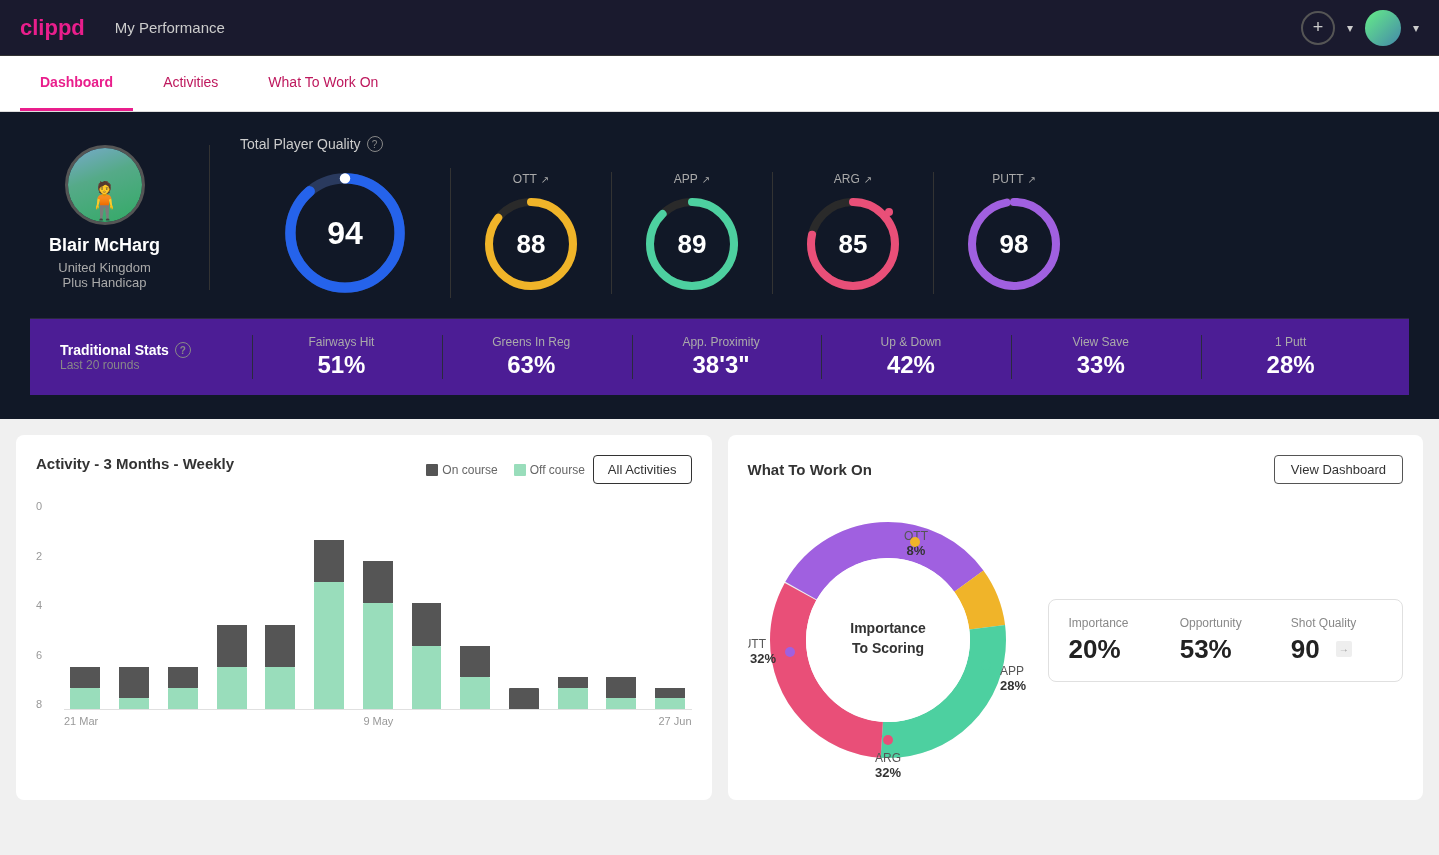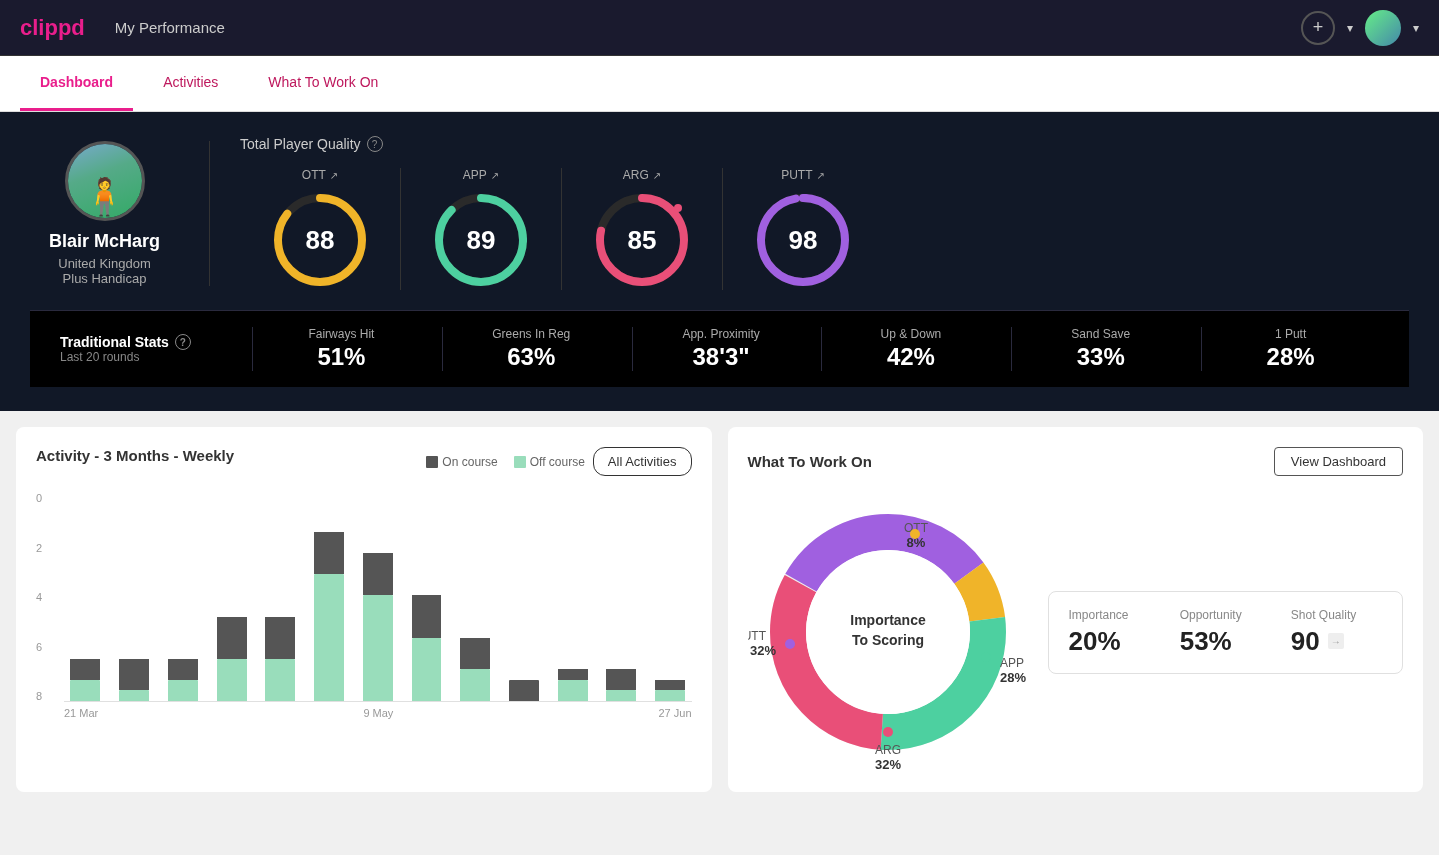--- a/index.html
+++ b/index.html
@@ -127,21 +127,21 @@
       position: absolute; top: 50%; left: 50%;
       transform: translate(-50%, -50%);
       font-size: 26px; font-weight: bold; color: #fff;
     }
     .main-gauge { min-width: 160px; padding: 0 40px; }
     .main-gauge .gauge-container { width: 130px; height: 130px; }
     .main-gauge .gauge-value { font-size: 32px; }
 
     
     .stats-row {
-      background: #000000;
+      background: #4c1d95;
       border-top: 1px solid #2a2a3e;
       padding: 16px 30px;
       display: flex;
       align-items: center;
       gap: 12px;
     }
     .stats-label {
       min-width: 180px;
       padding-right: 30px;
     }
@@ -179,21 +179,21 @@
       margin-bottom: 16px;
     }
     .card-title { font-size: 15px; font-weight: 600; color: #333; }
     .legend {
       display: flex; align-items: center; gap: 16px; font-size: 12px; color: #666;
     }
     .legend-item { display: flex; align-items: center; gap: 4px; }
     .legend-dot { width: 12px; height: 12px; border-radius: 1px; }
     .all-activities-btn {
       border: 1px solid #333; background: none; padding: 6px 14px;
-      font-size: 13px; cursor: pointer; border-radius: 12px; color: #333;
+      font-size: 13px; cursor: pointer; border-radius: 4px; color: #333;
     }
 
     
     .chart-area { position: relative; height: 240px; }
     .chart-y-labels {
       position: absolute; left: 0; top: 0; bottom: 30px;
       display: flex; flex-direction: column-reverse;
       justify-content: space-between; font-size: 11px; color: #999;
       width: 20px;
     }
@@ -280,20 +280,30 @@
       <div class="player-handicap">Plus Handicap</div>
     </div>
 
     <div class="metrics-section">
       <div class="metrics-header">
         <span>Total Player Quality</span>
         <span class="info-icon">?</span>
       </div>
       <div class="metrics-row">
 
+        <div class="metric-gauge main-gauge">
+          <div class="gauge-container">
+            <svg class="gauge-svg" viewBox="0 0 100 100">
+              <circle cx="50" cy="50" r="42" fill="none" stroke="#2a3a5e" stroke-width="8"></circle>
+              <circle cx="50" cy="50" r="42" fill="none" stroke="#2563eb" stroke-width="8" stroke-dasharray="252" stroke-dashoffset="18" stroke-linecap="round" transform="rotate(-90 50 50)"></circle>
+              <circle cx="50" cy="8" r="4" fill="#fff"></circle>
+            </svg>
+            <div class="gauge-value">94</div>
+          </div>
+        </div>
 
         <div class="metric-gauge">
           <div class="gauge-label">
             <span>OTT</span>
             <span class="arrow">↗</span>
           </div>
           <div class="gauge-container">
             <svg class="gauge-svg" viewBox="0 0 100 100">
               <circle cx="50" cy="50" r="42" fill="none" stroke="#2a2a2a" stroke-width="8"></circle>
               <circle cx="50" cy="50" r="42" fill="none" stroke="#f0b429" stroke-width="8" stroke-dasharray="245" stroke-dashoffset="19" stroke-linecap="round" transform="rotate(-90 50 50)"></circle>
@@ -368,21 +378,21 @@
     </div>
     <div class="stat-item">
       <div class="stat-name">App. Proximity</div>
       <div class="stat-value">38'3"</div>
     </div>
     <div class="stat-item">
       <div class="stat-name">Up &amp; Down</div>
       <div class="stat-value">42%</div>
     </div>
     <div class="stat-item">
-      <div class="stat-name">Sand Save</div>
+      <div class="stat-name">View Save</div>
       <div class="stat-value">33%</div>
     </div>
     <div class="stat-item">
       <div class="stat-name">1 Putt</div>
       <div class="stat-value">28%</div>
     </div>
   </div>
 </section>
 
 <div class="main-content">
@@ -552,21 +562,21 @@
           <div class="detail-stat">
             <div class="detail-stat-label">Importance</div>
             <div class="detail-stat-value">20%</div>
           </div>
           <div class="detail-stat">
             <div class="detail-stat-label">Opportunity</div>
             <div class="detail-stat-value">53%</div>
           </div>
           <div class="detail-stat">
             <div class="detail-stat-label">Shot Quality</div>
-            <div style="display:flex;align-items:center;gap:4px;">
+            <div style="display:flex;align-items:center;gap:12px;">
               <div class="detail-stat-value">90</div>
               <span class="detail-stat-arrow">→</span>
             </div>
           </div>
         </div>
       </div>
     </div>
   </div>
 </div>
 

